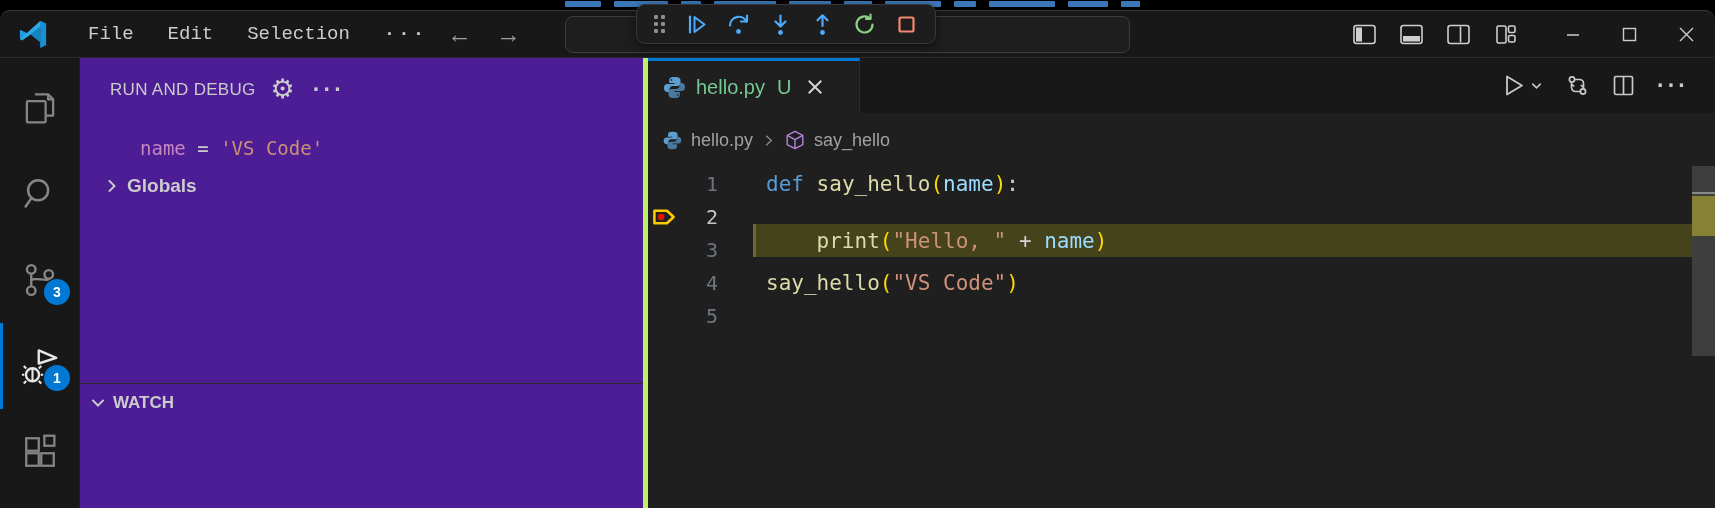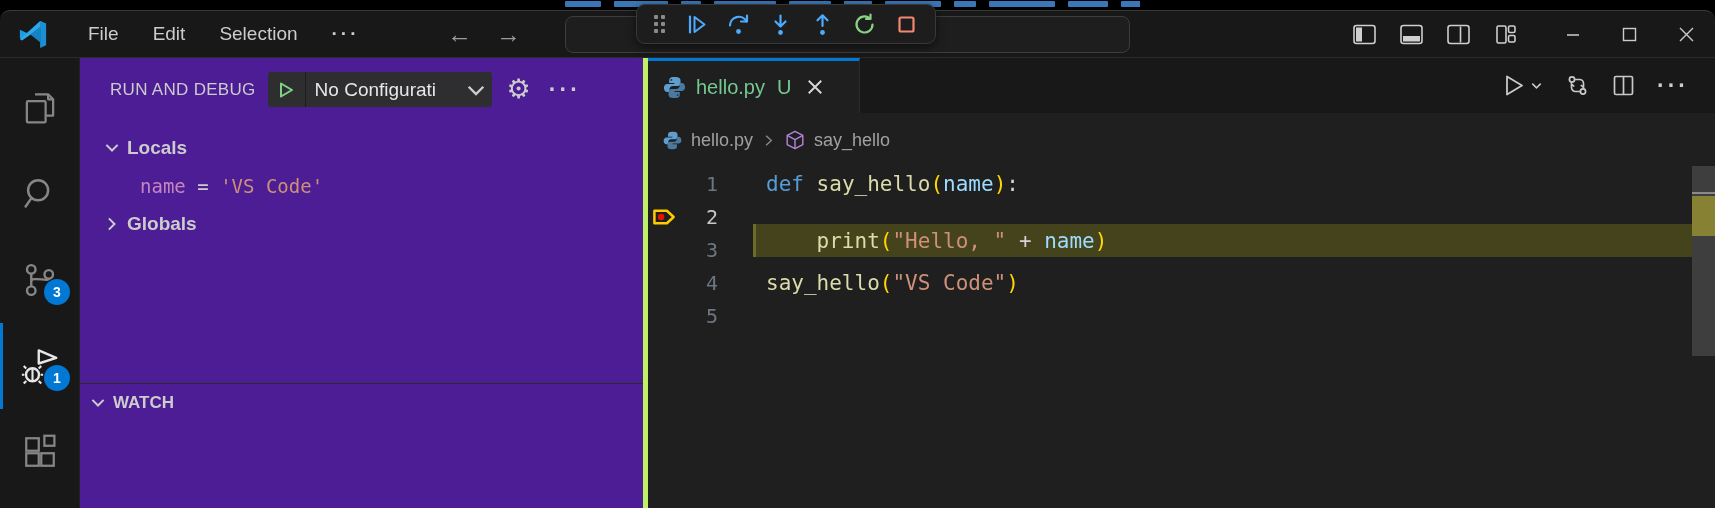--- a/index.html
+++ b/index.html
@@ -14,21 +14,21 @@
 
   
   #window { position:absolute; left:0; top:10px; width:1715px; height:498px;
             background:#181818; border-radius:10px 10px 0 0; overflow:hidden;
             border-top:1px solid #3a3a3a; }
 
   
   #titlebar { position:relative; height:47px; border-bottom:1px solid #2b2b2b;
               display:flex; align-items:center; color:#cccccc; }
   .vscode-logo { margin-left:18px; width:30px; height:30px; flex:none; }
-  .menus { display:flex; margin-left:26px; gap:6px; font-size:19px; }
+  .menus { display:flex; margin-left:26px; gap:6px; font-size:19px;font-family:Liberation Mono, monospace; }
   .menu-item { padding:4px 14px; border-radius:6px; color:#cccccc; cursor:default; }
   .nav-arrows { position:absolute; left:443px; top:0; height:47px; display:flex; align-items:center; gap:16px;
                 font-size:25px; color:#9d9d9d; }
   .nav-arrows .btn { padding:0 4px; }
   .command-center { position:absolute; left:565px; top:5px; width:565px; height:37px;
                     background:#1e1e1e; border:1px solid #3d3d3d; border-radius:8px; }
   .tb-right { position:absolute; right:0; top:0; height:47px; display:flex; align-items:center; }
   .layout-btns { display:flex; gap:22px; margin-right:26px; }
   .layout-btns svg { width:25px; height:25px; }
   .win-controls { display:flex; }
@@ -255,42 +255,25 @@
           <rect x="17" y="17" width="10" height="10" fill="none" stroke="currentColor" stroke-width="1.8"></rect>
           <rect x="5" y="5" width="10" height="10" fill="none" stroke="currentColor" stroke-width="1.8"></rect>
           <rect x="19.5" y="3" width="8" height="8" fill="none" stroke="currentColor" stroke-width="1.8"></rect>
         </svg>
       </div>
     </div>
 
     <div id="sidebar">
       <div class="sb-header">
         <span class="sb-title">RUN AND DEBUG</span>
-        <div class="cfg-dropdown">
-          <span class="cfg-play">
-            <svg viewBox="0 0 20 20">
-              <path d="M5 3.5 16 10 5 16.5z" fill="none" stroke="#7fd185" stroke-width="2" stroke-linejoin="round"></path>
-            </svg>
-          </span>
-          <span class="cfg-value">No Configurati</span>
-          <svg class="cfg-chev" viewBox="0 0 16 16">
-            <path d="M3.5 6l4.5 4.5L12.5 6" fill="none" stroke="currentColor" stroke-width="1.5"></path>
-          </svg>
-        </div>
         <span class="sb-gear">⚙</span>
         <span class="sb-dots dots">···</span>
       </div>
 
       <div class="tree">
-        <div class="tree-row ind-1">
-          <svg class="chev" viewBox="0 0 16 16">
-              <path d="M3.5 5.5 8 10l4.5-4.5" fill="none" stroke="currentColor" stroke-width="1.6"></path>
-            </svg>
-          <span class="tree-label">Locals</span>
-        </div>
         <div class="tree-row ind-2 var-line">
           <span class="var-name">name</span><span class="var-op"> </span><span class="var-op">=</span><span class="var-op"> </span><span class="var-val">'VS Code'</span>
         </div>
         <div class="tree-row ind-1">
           <svg class="chev" viewBox="0 0 16 16">
               <path d="M5.5 3.5 10 8l-4.5 4.5" fill="none" stroke="currentColor" stroke-width="1.6"></path>
             </svg>
           <span class="tree-label">Globals</span>
         </div>
       </div>

